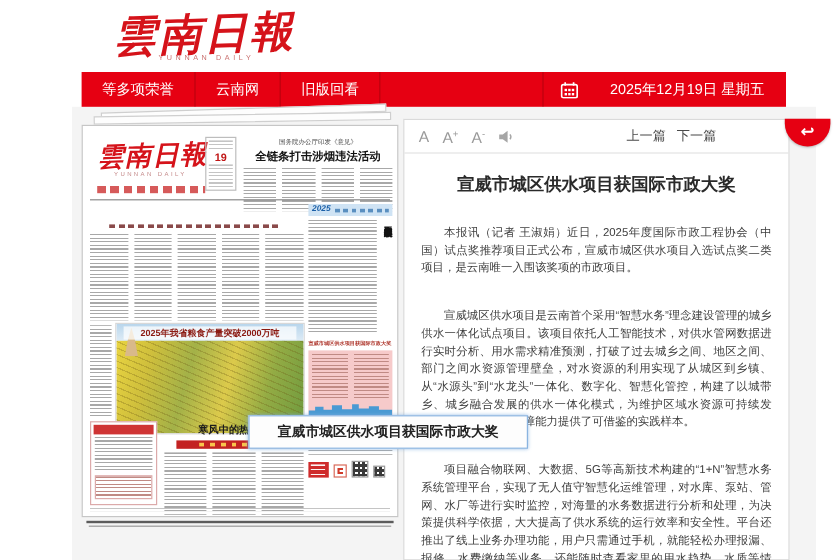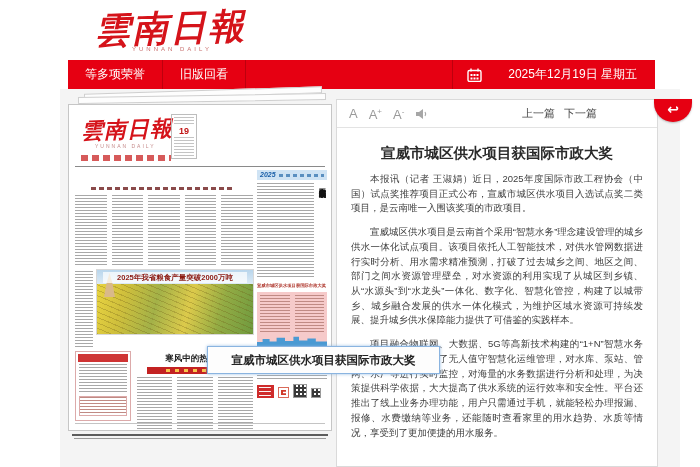--- a/index.html
+++ b/index.html
@@ -56,21 +56,21 @@
   .np-h-top { font-size:9.5px; font-weight:bold; color:#111; text-align:center; white-space:nowrap; margin-top:1px; }
   .np-tr-cols { margin-top:3px; height:36px; }
   .np-divider { position:absolute; left:6px; top:61px; width:250px; height:1px; background:#8a8a8a; }
   .np-h-main { position:absolute; left:4px; top:65px; width:180px; text-align:center; font-size:13px;
                font-weight:bold; color:#101010; letter-spacing:3px; white-space:nowrap; }
   .np-h-sub { position:absolute; left:22px; top:82px; width:144px; height:3px;
               background:repeating-linear-gradient(90deg,#8a4a4a 0,#8a4a4a 5px,transparent 5px,transparent 8px); }
   .np-cols5 { position:absolute; left:6px; top:90px; width:178px; height:72px; }
   .np-cols5 > div { height:100%; }
   .np-strip { position:absolute; left:6px; top:166px; width:18px; height:76px; }
-  .np-photo { position:absolute; left:27px; top:164px; width:158px; height:66px; overflow:hidden;
+  .np-photo { position:absolute; left:27px; top:164px; width:158px; height:93px; overflow:hidden;
               border:1px solid #d8d8d8; }
   .np-sky { position:absolute; left:0; top:0; right:0; height:16px; background:linear-gradient(#b9d6ec,#e2eef7); }
   .np-pagoda { position:absolute; left:7px; top:3px; width:11px; height:24px; background:#d9b98a;
                clip-path:polygon(50% 0,78% 45%,100% 100%,0 100%,22% 45%); z-index:3; }
   .np-terrace { position:absolute; left:0; top:14px; right:0; bottom:0;
       background:
         repeating-linear-gradient(23deg, rgba(110,90,20,.28) 0, rgba(110,90,20,.28) 1px, transparent 1px, transparent 5px),
         linear-gradient(105deg,#e9d441 0%,#cfbf3c 18%,#a3b148 38%,#dcca4b 58%,#93ab44 78%,#6f9a3f 100%); }
   .np-photo-cap { position:absolute; left:6px; top:2px; right:6px; height:11px; z-index:4;
                   background:rgba(255,255,255,.72); text-align:center; font-size:7.5px; font-weight:bold;
@@ -126,21 +126,21 @@
   
   .panel { position:absolute; left:336px; top:99px; width:322px; height:368px; background:#fff;
            border:1px solid #dadada; }
   .atoolbar { height:28px; border-bottom:1px solid #e3e3e3; display:flex; align-items:center; padding:0 12px; }
   .tb-a { color:#9a9a9a; font-size:13px; margin-right:11px; cursor:pointer; line-height:28px; }
   .tb-a sup { font-size:8px; }
   .speaker { margin-right:10px; cursor:pointer; display:flex; align-items:center; }
   .tb-nav { margin-left:auto; margin-right:48px; font-size:11px; color:#4a4a4a; display:flex; gap:9px; }
   .tb-nav span { cursor:pointer; white-space:nowrap;text-align:center; }
   .a-title { margin:16px 10px 4px; text-align:center; font-size:14.5px; font-weight:bold; color:#2a2a2a; }
-  .a-body p { margin:9px 14px; text-indent:2em; font-size:9.5px; line-height:1.55; color:#3d3d3d;
+  .a-body p { margin:25px 14px; text-indent:2em; font-size:9.5px; line-height:1.55; color:#3d3d3d;
               text-align:justify; }
 
   .back-btn { position:absolute; left:654px; top:99px; width:38px; height:23px; background:#e60012;
               border-radius:0 0 19px 19px; color:#fff; text-align:center; font-size:14px; font-weight:bold;
               line-height:20px; cursor:pointer; z-index:20; box-shadow:0 1px 2px rgba(0,0,0,.25); }
 
   
   .tooltip { position:absolute; left:207px; top:346px; width:233px; height:28px; background:#fdfdfd;
              border:1px solid #8ab4e0; box-shadow:0 0 3px rgba(130,175,225,.8); z-index:40;
              font-size:11.5px; font-weight:bold; color:#222; text-align:center; line-height:26px;
@@ -152,20 +152,21 @@
 <div class="viewport">
   <div class="page-bg"></div>
 
   <div class="site-logo">
     <div class="logo-text">雲南日報</div>
     <div class="logo-sub">YUNNAN DAILY</div>
   </div>
 
   <nav class="navbar">
     <span class="nav-item">等多项荣誉</span>
+    <span class="nav-item">云南网</span>
     <span class="nav-item">旧版回看</span>
     <span class="nav-cal">
       <svg width="15" height="14" viewBox="0 0 15 14">
         <rect x="1" y="2.5" width="13" height="11" rx="1.5" fill="none" stroke="#ffffff" stroke-width="1.4"></rect>
         <line x1="4" y1="0.5" x2="4" y2="3.5" stroke="#ffffff" stroke-width="1.4"></line>
         <line x1="11" y1="0.5" x2="11" y2="3.5" stroke="#ffffff" stroke-width="1.4"></line>
         <rect x="3.5" y="6" width="2" height="2" fill="#ffffff"></rect>
           <rect x="6.5" y="6" width="2" height="2" fill="#ffffff"></rect>
         <rect x="9.5" y="6" width="2" height="2" fill="#ffffff"></rect>
           <rect x="3.5" y="9.5" width="2" height="2" fill="#ffffff"></rect>
@@ -181,20 +182,30 @@
 
   <div class="paper">
     <div class="np-logo">雲南日報</div>
     <div class="np-logo-sub">YUNNAN DAILY</div>
     <div class="np-redline"></div>
     <div class="np-datebox">
       <div class="d-top fl-light"></div>
       <div class="d-num">19</div>
       <div class="d-bot fl-light"></div>
     </div>
+    <div class="np-tr">
+      <div class="np-kicker">国务院办公厅印发《意见》</div>
+      <div class="np-h-top">全链条打击涉烟违法活动</div>
+      <div class="cols np-tr-cols">
+        <div class="fl"></div>
+          <div class="fl"></div>
+          <div class="fl"></div>
+          <div class="fl"></div>
+      </div>
+    </div>
     <div class="np-divider"></div>
     <div class="np-h-sub"></div>
     <div class="cols np-cols5">
       <div class="fl"></div>
         <div class="fl"></div>
         <div class="fl"></div>
         <div class="fl"></div>
         <div class="fl"></div>
     </div>
     <div class="np-strip fl"></div>

